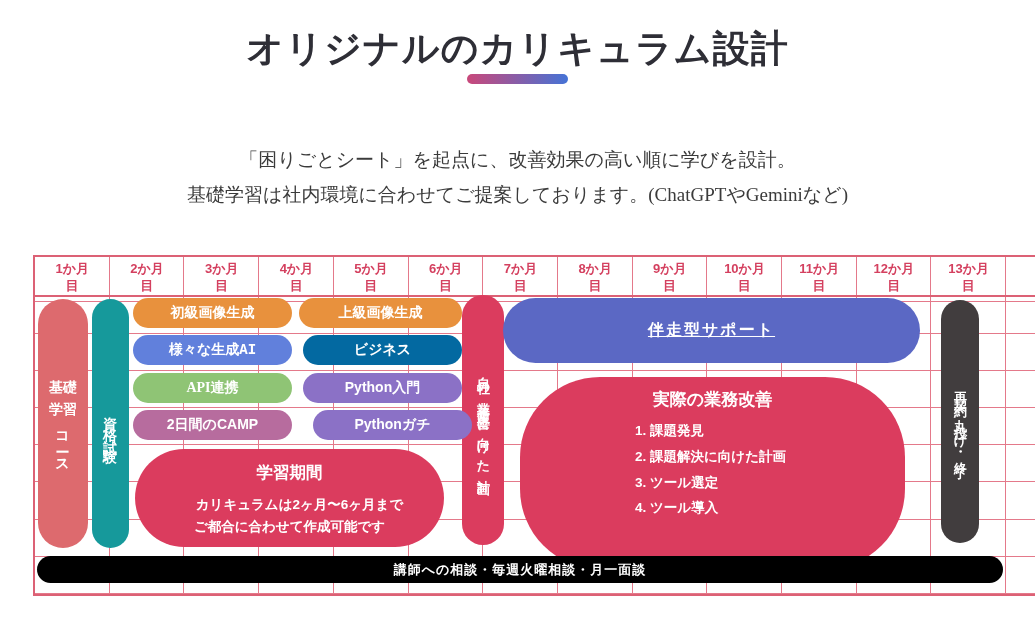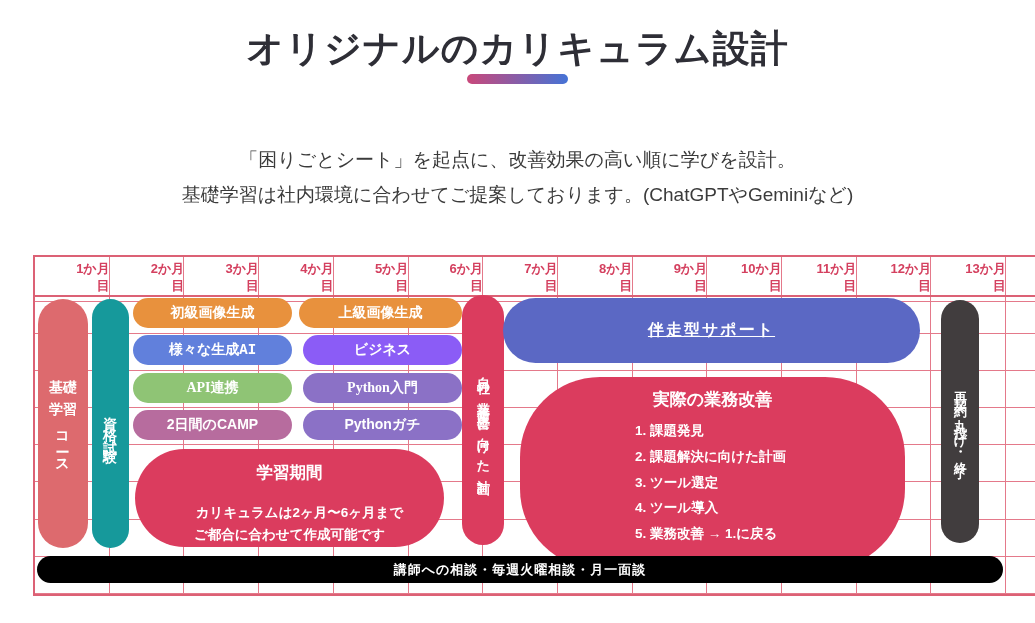--- a/index.html
+++ b/index.html
@@ -5,45 +5,45 @@
   html,body{margin:0;padding:0;background:#ffffff;}
   body{font-family:"Liberation Sans","DejaVu Sans",sans-serif;}
   .page{position:relative;width:1035px;height:623px;background:#ffffff;overflow:hidden;}
 
   
   .title{position:absolute;top:24px;left:0;width:100%;margin:0;text-align:center;
          font-size:37px;font-weight:900;color:#2e2e36;letter-spacing:1px;}
   .divider{position:absolute;top:74px;left:467px;width:101px;height:10px;border-radius:5px;
            background:linear-gradient(90deg,#c9487a,#4573d6);}
   .subtitle{position:absolute;left:0;width:100%;margin:0;text-align:center;
-            font-size:19px;color:#3b3b3b;}
+            font-size:19px;color:#3b3b3b;font-family:Liberation Serif, serif;}
   .subtitle.l1{top:147px;}
   .subtitle.l2{top:182px;}
 
   
   .gantt{position:absolute;left:33px;top:255px;width:1002px;height:337px;
          border-top:2px solid #dc6175;border-left:2px solid #dc6175;border-bottom:2px solid #dc6175;
          background-image:repeating-linear-gradient(to right,
             transparent 0,transparent 73.7px,#e4798a 73.7px,#e4798a 74.7px);}
   .month-row{position:absolute;left:0;top:0;width:100%;height:40px;display:flex;
              border-bottom:2px solid #dc6175;box-sizing:border-box;}
-  .month{flex:0 0 74.7px;box-sizing:border-box;text-align:right;padding-top:4px;
+  .month{flex:0 0 74.7px;box-sizing:border-box;text-align:center;padding-top:4px;
          font-size:13px;font-weight:bold;line-height:1.3;color:#d4405f;white-space:pre-line;}
   .subline{position:absolute;left:0;top:44px;width:100%;height:1px;background:#e4798a;}
   .rows{position:absolute;left:0;top:40px;right:0;bottom:0;
         background:repeating-linear-gradient(to bottom,
            transparent 0,transparent 36.1px,#e4798a 36.1px,#e4798a 37.1px);}
 
   
   .pill{position:absolute;border-radius:999px;color:#fff;font-weight:bold;
         display:flex;align-items:center;justify-content:center;text-align:center;}
   .course{height:30px;font-size:14px;}
   .c-orange{background:#e8913d;}
   .c-blue{background:#6180dc;}
-  .c-sky{background:#8b5cf6;}
+  .c-sky{background:#0369a1;}
   .c-green{background:#8fc475;font-family:Liberation Serif, serif;}
   .c-purple{background:#8b71c6;}
   .c-mauve{background:#b76c9e;}
 
   .vpill{position:absolute;border-radius:999px;color:#fff;font-weight:bold;
          display:flex;flex-direction:column;align-items:center;justify-content:center;}
   .vtext{writing-mode:vertical-rl;}
   .basic{left:38px;top:299px;width:50px;height:249px;background:#dd6a6e;border-radius:26px;}
   .basic .head{display:block;width:30px;font-size:14px;line-height:1.55;text-align:center;word-break:break-all;}
   .basic .tail{writing-mode:vertical-rl;font-size:14px;letter-spacing:5px;margin-top:3px;}
@@ -54,21 +54,21 @@
   .recontract{left:941px;top:300px;width:38px;height:243px;background:#413d3e;border-radius:19px;}
   .recontract .vtext{font-size:13px;letter-spacing:7px;padding-top:4px;}
 
   .support{left:503px;top:298px;width:417px;height:65px;background:#5b68c4;font-size:16px;letter-spacing:2px;text-decoration:underline;}
   .consult{left:37px;top:556px;width:966px;height:27px;background:#000000;font-size:13px;letter-spacing:1px;}
 
   .blob{position:absolute;background:#db3c5e;color:#fff;font-weight:bold;box-sizing:border-box;}
   .learning{left:135px;top:449px;width:309px;height:98px;border-radius:49px;text-align:center;}
   .learning .blob-title{font-size:16.5px;margin-top:13px;}
   .learning .line{font-size:13.5px;line-height:22px;}
-  .learning .line.first{margin-top:18px;padding-left:20px;}
+  .learning .line.first{margin-top:10px;padding-left:20px;}
   .biz{left:520px;top:377px;width:385px;height:192px;border-radius:80px;}
   .biz .blob-title{text-align:center;font-size:17px;margin-top:11px;}
   .biz-items{margin:7px 0 4px 115px;font-size:13.5px;line-height:25.8px;}
 </style>
 </head>
 <body>
 
 <div class="page">
 
   <h1 class="title">オリジナルのカリキュラム設計</h1>
@@ -121,38 +121,37 @@
   </div>
   <div class="vpill recontract">
     <span class="vtext">再契約・丸投げ・終了</span>
   </div>
 
   <div class="pill course c-orange" style="left:299px;top:298px;width:163px;">上級画像生成</div>
   <div class="pill course c-orange" style="left:133px;top:298px;width:159px;">初級画像生成</div>
   <div class="pill course c-blue" style="left:133px;top:335px;width:159px;font-family:Liberation Mono, monospace;">様々な生成AI</div>
   <div class="pill course c-sky" style="left:303px;top:335px;width:159px;">ビジネス</div>
   <div class="pill course c-green" style="left:133px;top:373px;width:159px;">API連携</div>
-  <div class="pill course c-purple" style="left:303px;top:373px;width:159px;font-family:Liberation Serif, serif;">Python入門</div>
+  <div class="pill course c-purple" style="left:303px;top:373px;width:159px;">Python入門</div>
   <div class="pill course c-mauve" style="left:133px;top:410px;width:159px;">2日間のCAMP</div>
-  <div class="pill course c-purple" style="left:303px;top:410px;width:159px;text-align:right;">Pythonガチ</div>
+  <div class="pill course c-purple" style="left:313px;top:410px;width:159px;text-align:right;">Pythonガチ</div>
 
   <div class="pill support">伴走型サポート</div>
 
   <div class="blob learning">
     <div class="blob-title">学習期間</div>
     <div class="line first">カリキュラムは2ヶ月〜6ヶ月まで</div>
     <div class="line">ご都合に合わせて作成可能です</div>
   </div>
 
   <div class="blob biz">
     <div class="blob-title">実際の業務改善</div>
     <div class="biz-items">
       <div>1. 課題発見</div>
       <div>2. 課題解決に向けた計画</div>
       <div>3. ツール選定</div>
       <div>4. ツール導入</div>
-      <div>5. 業務改善 → 1.に戻る</div>
     </div>
   </div>
 
   <div class="pill consult">講師への相談・毎週火曜相談・月一面談</div>
 
 </div>
 
 </body></html>

